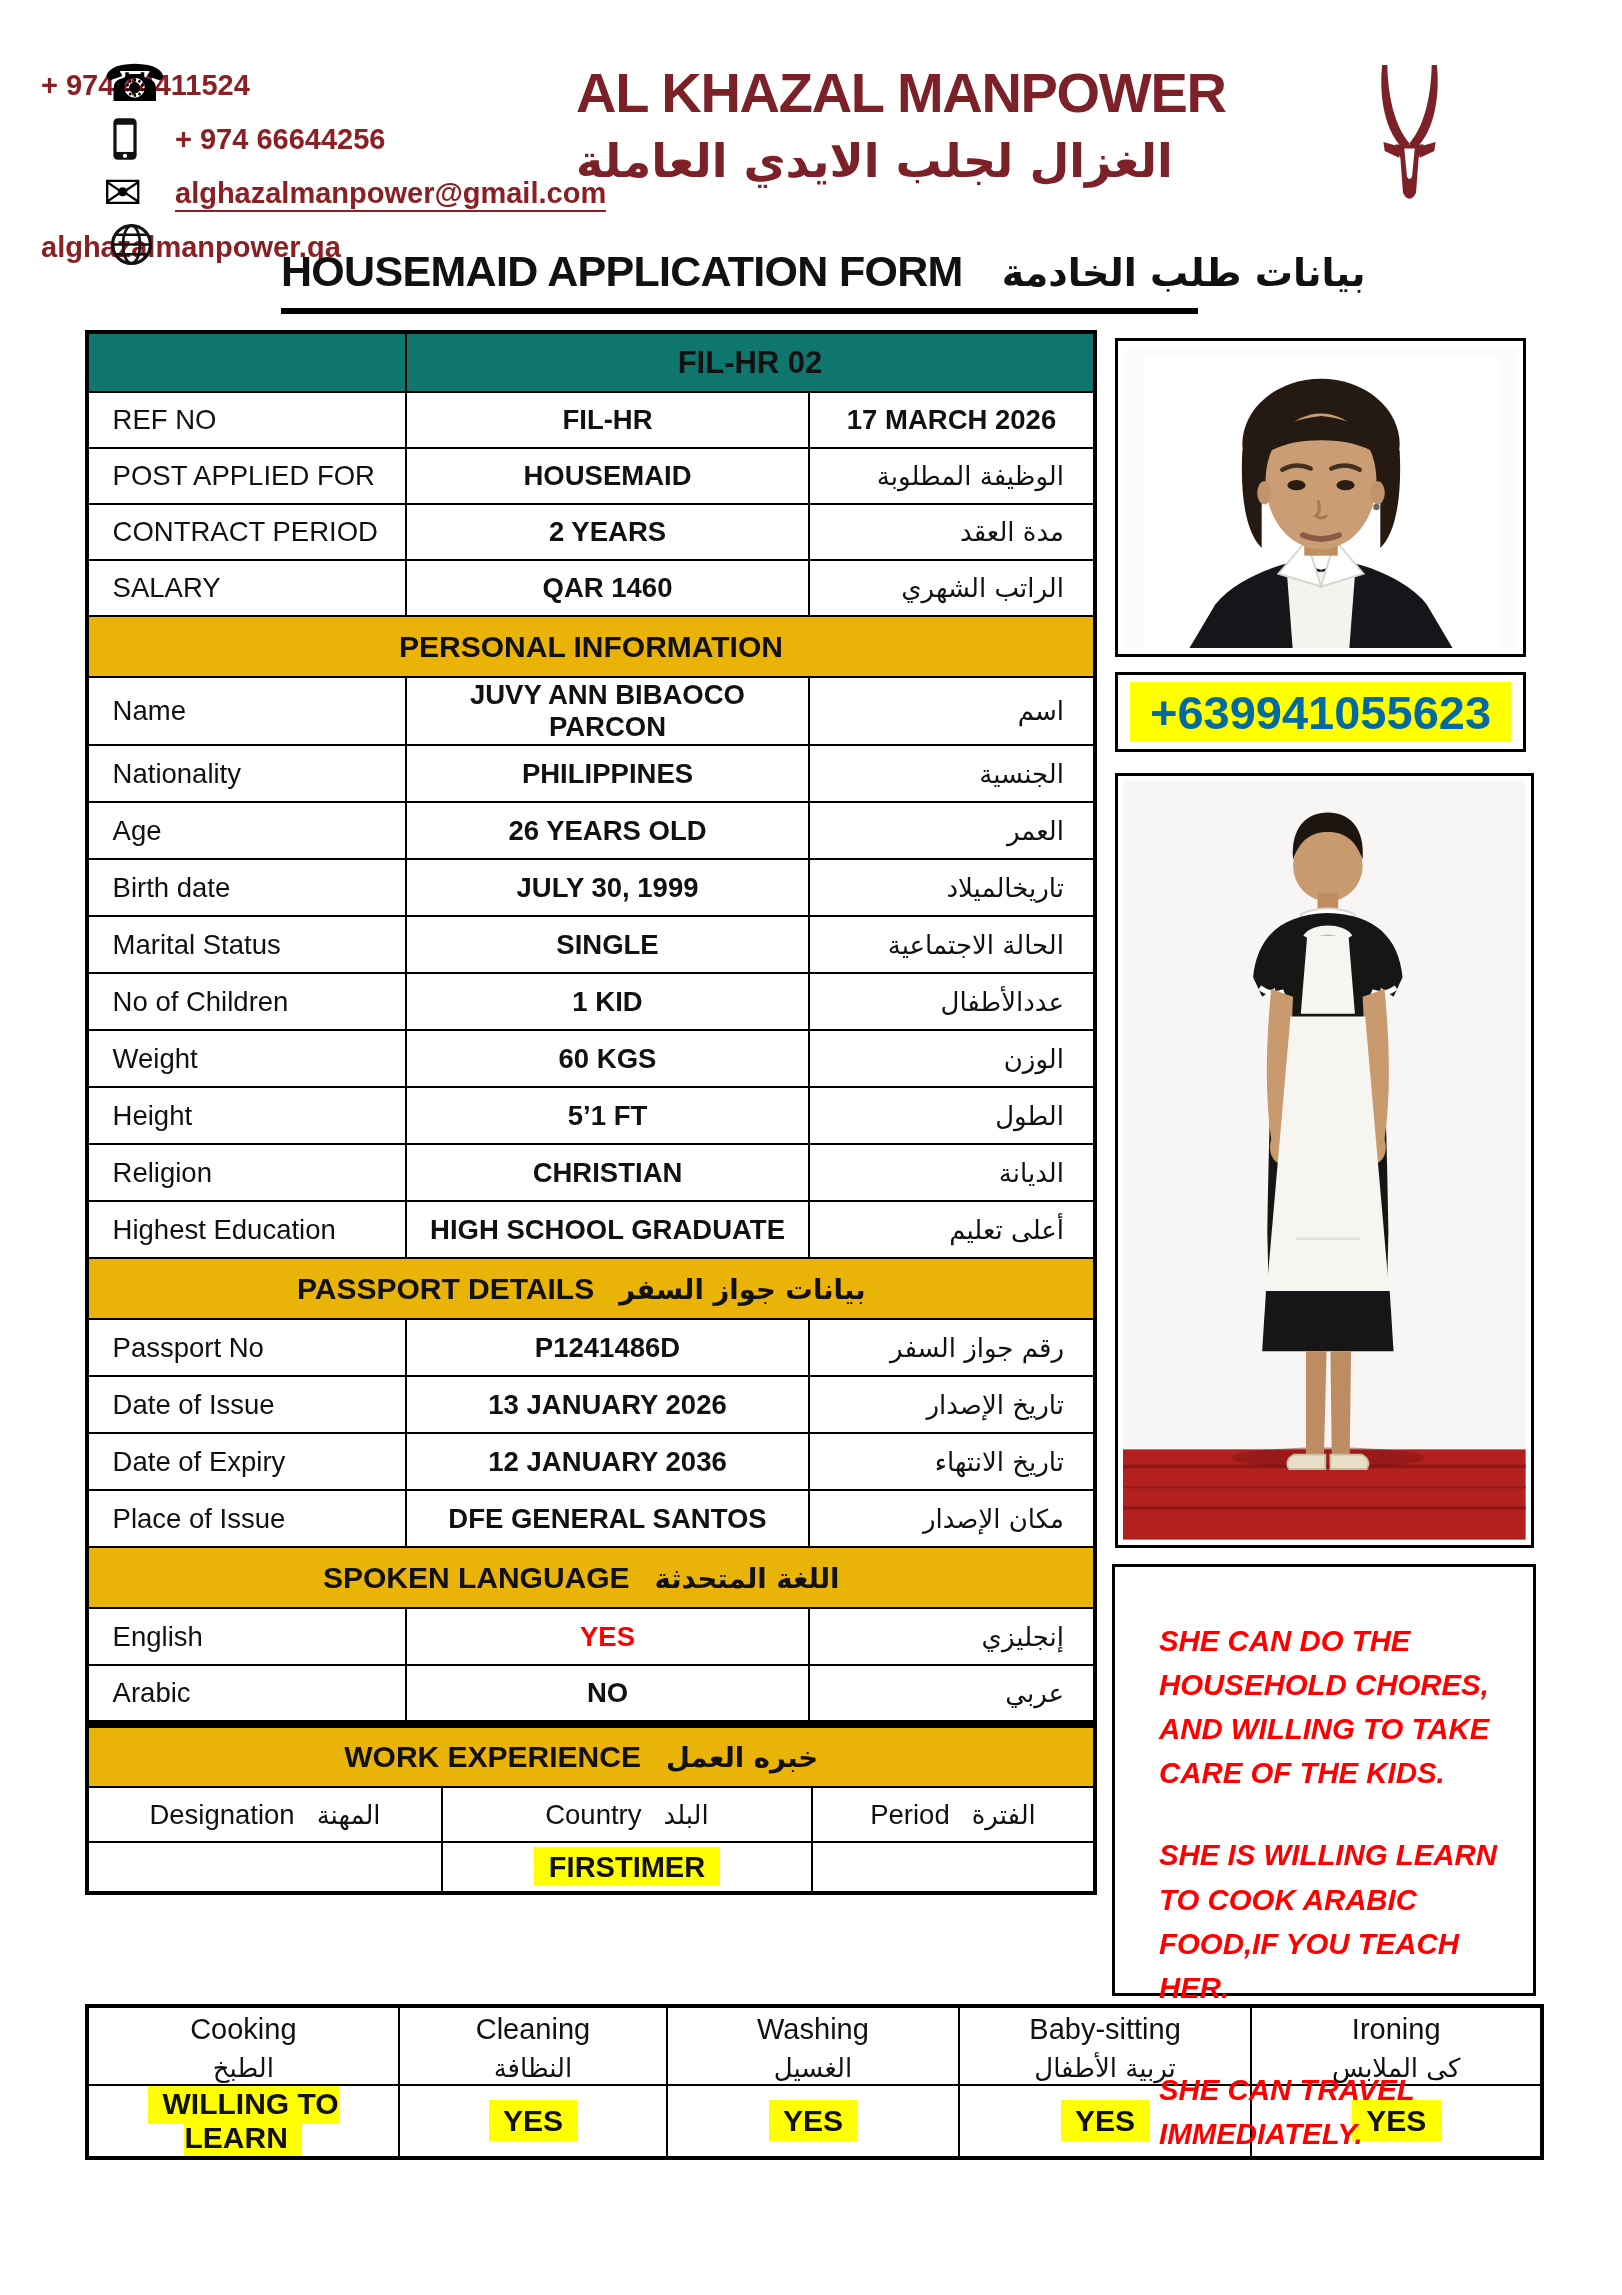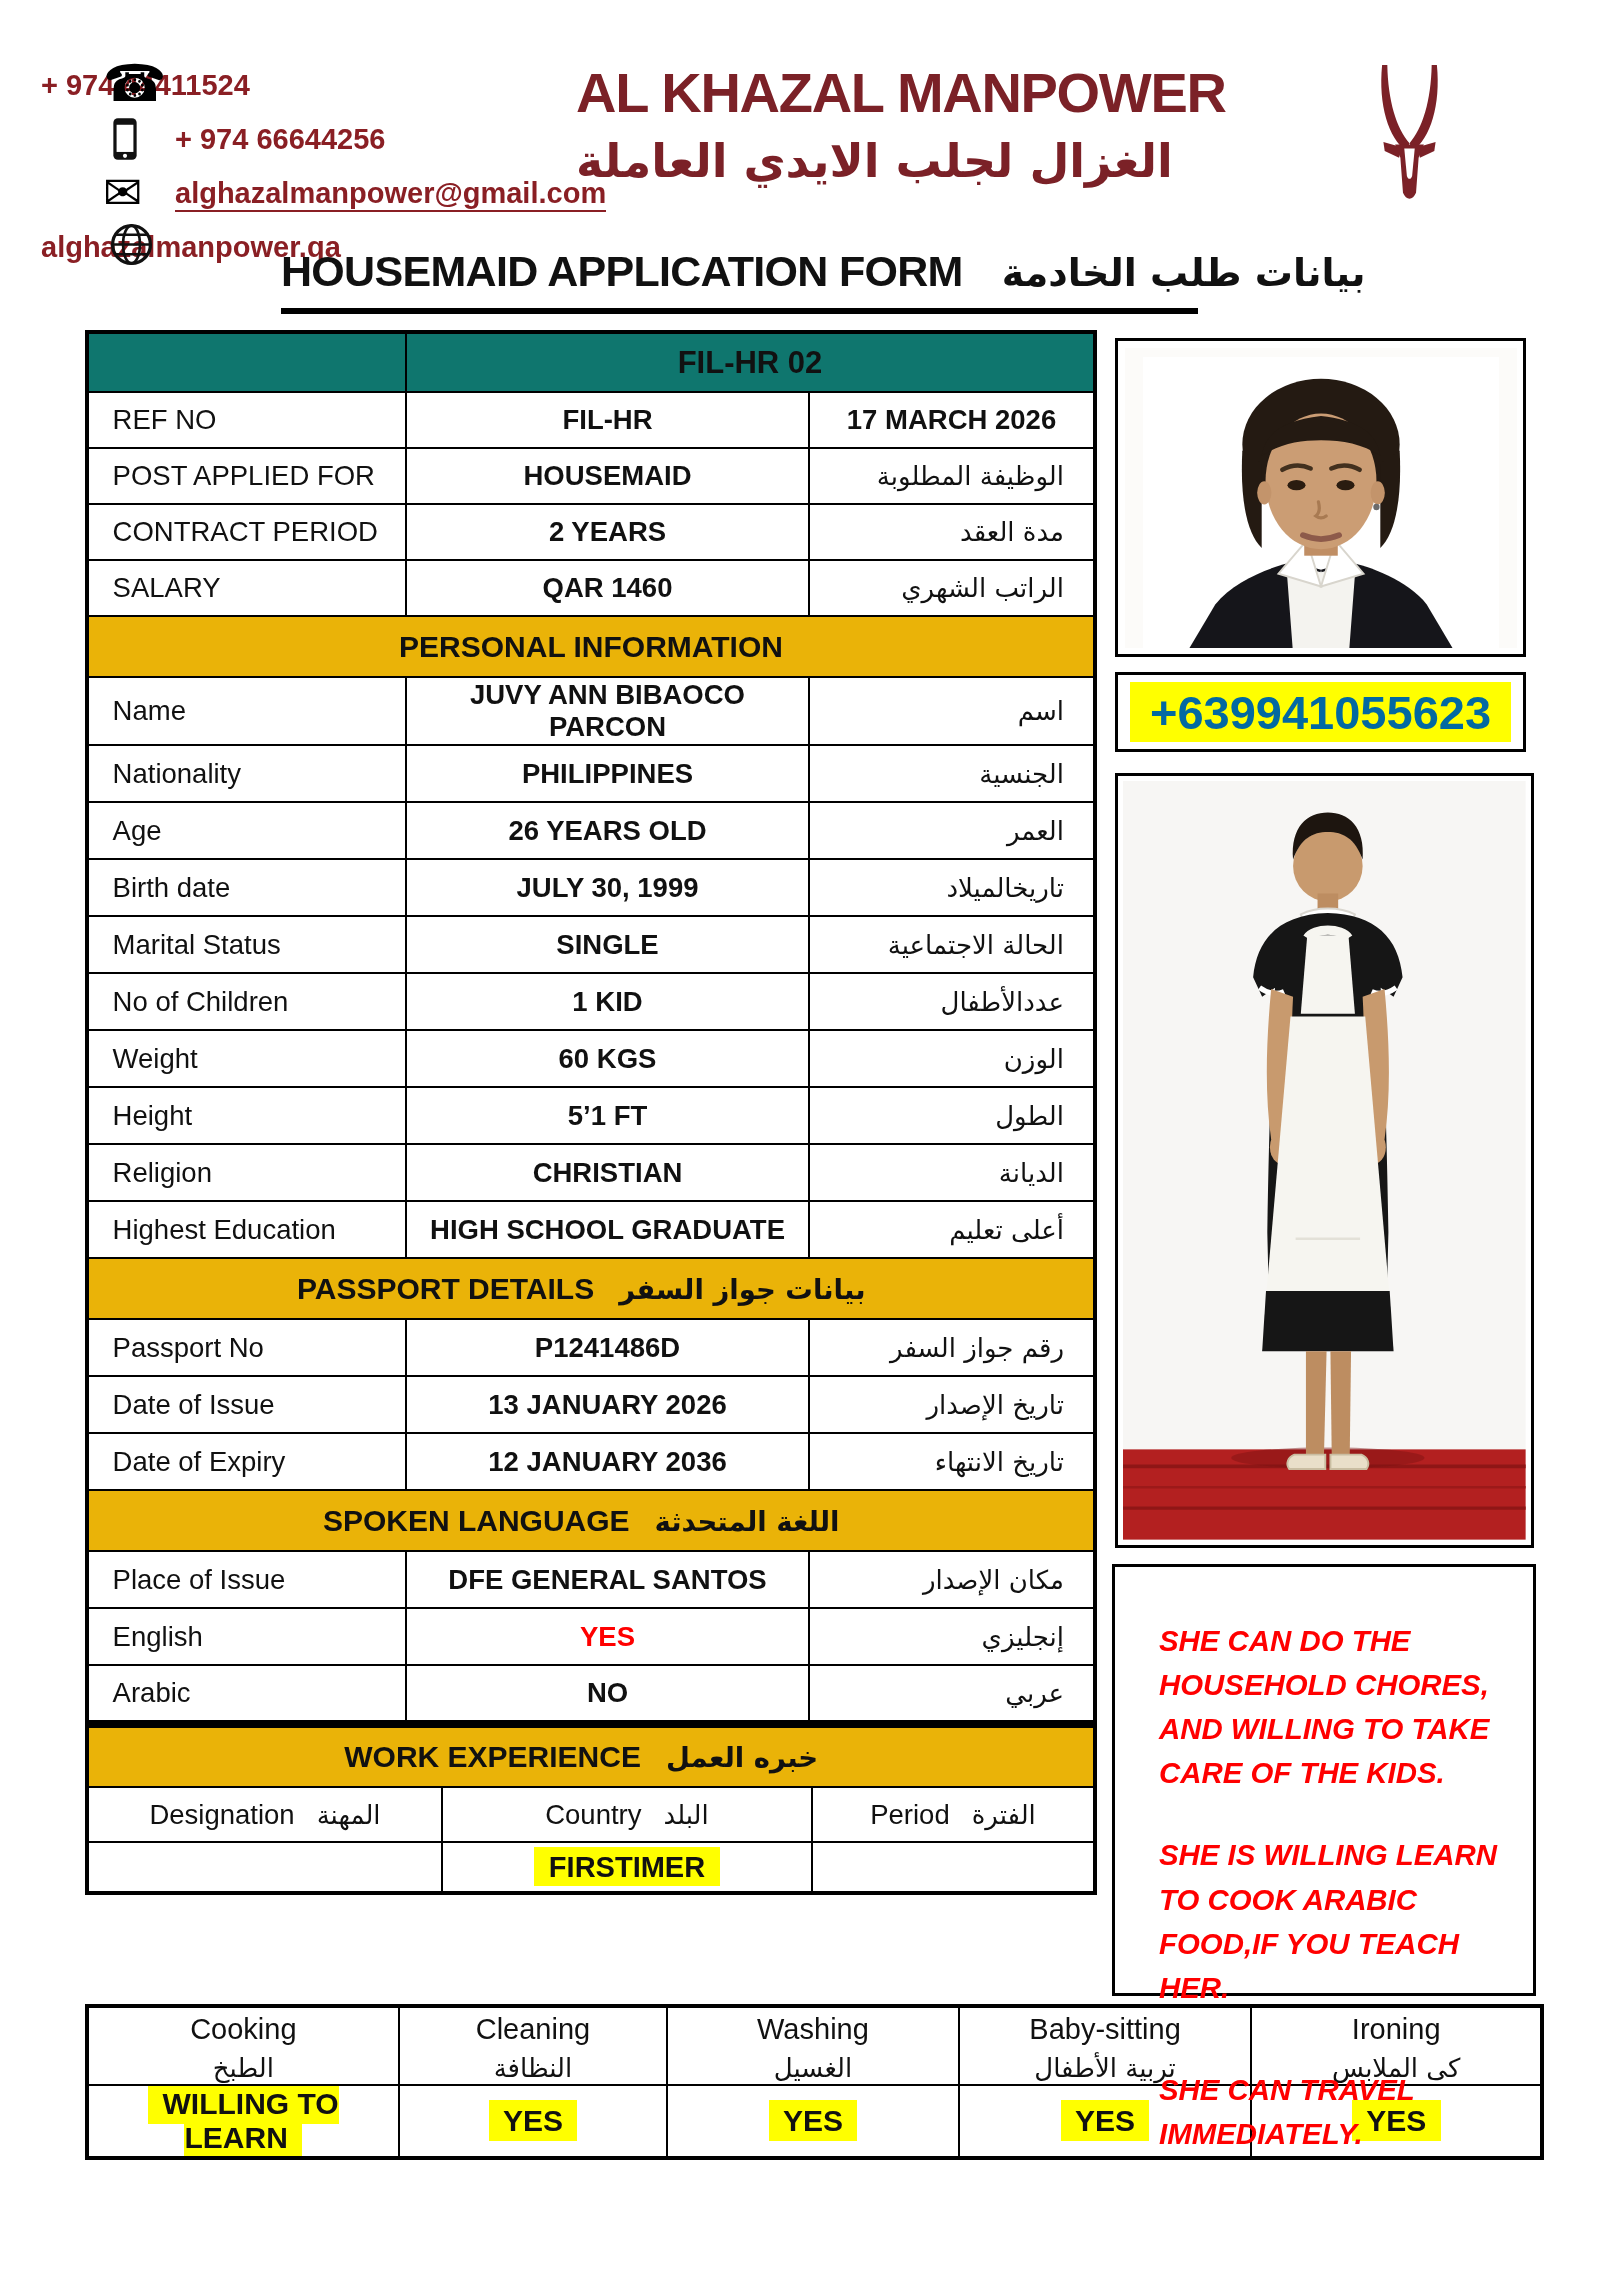--- a/index.html
+++ b/index.html
@@ -229,28 +229,28 @@
         <td class="lbl">Date of Issue</td>
         <td class="val">13 JANUARY 2026</td>
         <td class="ar">تاريخ الإصدار</td>
       </tr>
       <tr>
         <td class="lbl">Date of Expiry</td>
         <td class="val">12 JANUARY 2036</td>
         <td class="ar">تاريخ الانتهاء</td>
       </tr>
       <tr>
+        <td class="lbl">Place of Issue</td>
+        <td class="val">DFE GENERAL SANTOS</td>
+        <td class="ar">مكان الإصدار</td>
+      </tr>
+      <tr>
         <td class="peach sec-td" colspan="3">
           <span>SPOKEN LANGUAGE</span><span class="sec-ar">اللغة المتحدثة</span>
         </td>
-      </tr>
-      <tr>
-        <td class="lbl">Place of Issue</td>
-        <td class="val">DFE GENERAL SANTOS</td>
-        <td class="ar">مكان الإصدار</td>
       </tr>
       <tr>
         <td class="lbl">English</td>
         <td class="val redtxt">YES</td>
         <td class="ar">إنجليزي</td>
       </tr>
       <tr>
         <td class="lbl">Arabic</td>
         <td class="val">NO</td>
         <td class="ar">عربي</td>

